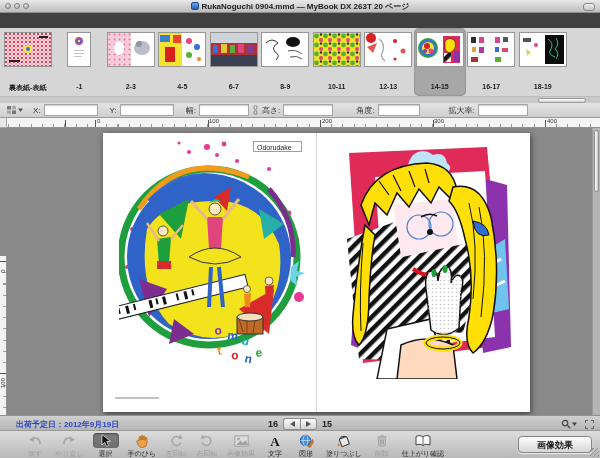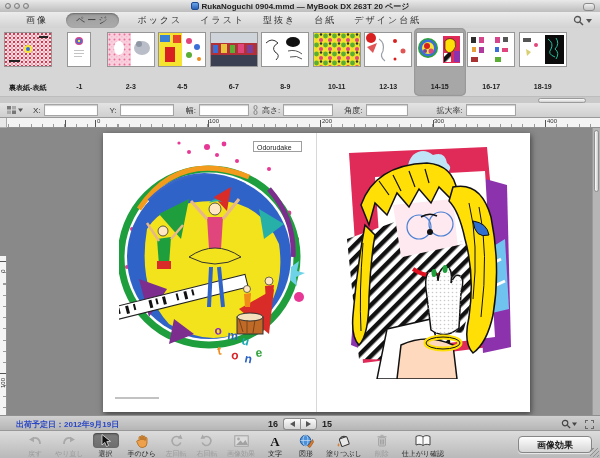--- a/index.html
+++ b/index.html
@@ -154,38 +154,20 @@
   </svg>
 
   <div id="titlebar">
     <div class="traffic" id="tl-close"></div>
     <div class="traffic" id="tl-min"></div>
     <div class="traffic" id="tl-zoom"></div>
     <div id="title-text"><span id="doc-icon"></span><span>RukaNoguchi 0904.mmd — MyBook DX 263T 20 ページ</span></div>
     <div id="tb-widget"></div>
   </div>
 
-  <div id="tabbar">
-    <div class="mtab first">画像</div>
-    <div class="mtab selected">ページ</div>
-    <div class="mtab">ボックス</div>
-    <div class="mtab">イラスト</div>
-    <div class="mtab">型抜き</div>
-    <div class="mtab">台紙</div>
-    <div class="mtab">デザイン台紙</div>
-    <div id="tab-search">
-      <svg width="11" height="11" viewBox="0 0 11 11">
-        <circle cx="4.5" cy="4.5" r="3" fill="none" stroke="#555" stroke-width="1.3"></circle>
-        <line x1="7" y1="7" x2="10" y2="10" stroke="#555" stroke-width="1.5"></line>
-      </svg>
-      <svg width="6" height="5" viewBox="0 0 6 5">
-        <polygon points="0,1 6,1 3,5" fill="#555"></polygon>
-      </svg>
-    </div>
-  </div>
 
   <div id="thumbstrip">
 
     <div class="thumb-slot">
       <div class="thumb-art">
           <svg width="46" height="33" viewBox="0 0 46 33">
         <rect width="46" height="33" fill="#f6dee2"></rect>
             <rect width="46" height="33" fill="url(#speckRed)"></rect>
         <rect x="34" y="3" width="9" height="2" fill="#222"></rect>
             <rect x="4" y="27" width="11" height="2" fill="#222"></rect>
@@ -372,21 +354,21 @@
       <input class="pinput" style="width: 48px;" value="">
     </div>
     <div class="pfield" style="margin-right:4px;">
       <span class="plabel">幅:</span>
       <input class="pinput" style="width: 44px;" value="">
     </div>
     <svg width="5" height="10" viewBox="0 0 5 10" style="margin-right:4px">
       <rect x="1" y="0.5" width="3" height="4" rx="1.5" fill="none" stroke="#888" stroke-width="1"></rect>
       <rect x="1" y="5.5" width="3" height="4" rx="1.5" fill="none" stroke="#888" stroke-width="1"></rect>
     </svg>
-    <div class="pfield" style="margin-right:11px;">
+    <div class="pfield" style="margin-right:23px;">
       <span class="plabel">高さ:</span>
       <input class="pinput" style="width: 44px;" value="">
     </div>
     <div class="pfield" style="margin-right:29px;">
       <span class="plabel">角度:</span>
       <input class="pinput" style="width: 36px;" value="">
     </div>
     <div class="pfield">
       <span class="plabel">拡大率:</span>
       <input class="pinput" style="width: 44px;" value="">

